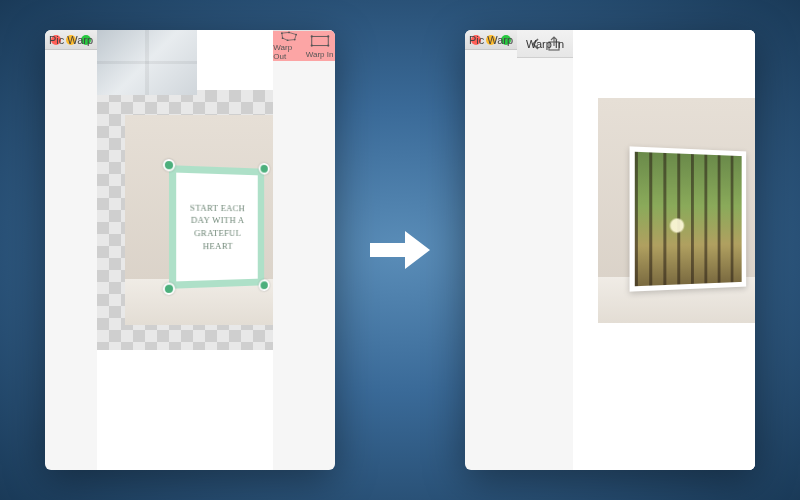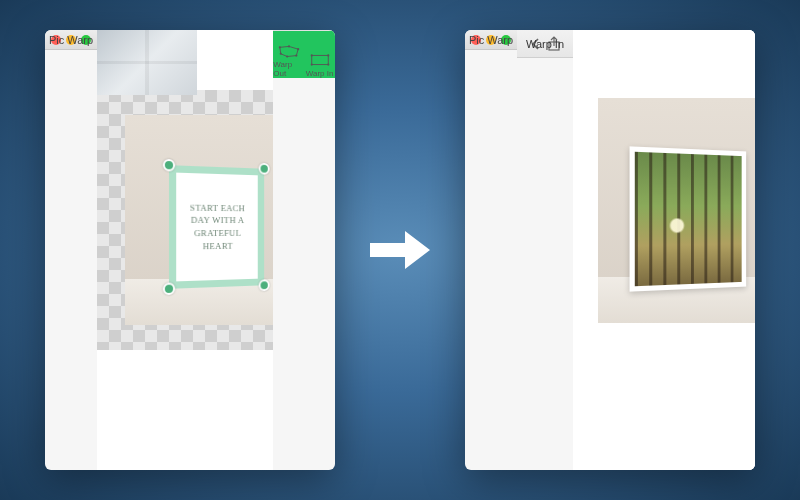--- a/index.html
+++ b/index.html
@@ -127,23 +127,22 @@
     .forest-frame { width:100%; height:100%; border:5px solid #fff; box-shadow:0 2px 6px rgba(0,0,0,.2);
       background:
         radial-gradient(circle at 38% 55%, rgba(255,250,220,.9) 0 6px, transparent 8px),
         repeating-linear-gradient(90deg, rgba(40,30,20,.55) 0 3px, transparent 3px 14px),
         linear-gradient(#6a8a4a 0%, #8aaa5a 40%, #b0a060 70%, #7a6a40 100%);
     }
 
     .content.right .scene { left: 25px; top: 68px; width: 240px; height: 225px; }
 
     .footer {
-      height: 48px; background: #22c55e; border-top:1px solid #e2e2e2;
+      height: 31px; background: #fca5a5; border-top:1px solid #e2e2e2;
       display:flex;
-      align-items:flex-end;
     }
     .footer-tab { flex:1; display:flex; flex-direction:column; align-items:center; justify-content:center; gap:2px; cursor:pointer; }
     .footer-tab svg { width:22px; height:14px; }
     .footer-tab-label { font-size:8px; color:#555; }
     .right-content-pad { position:absolute; inset:0; background:#fff;}
   </style>
 </head>
 <body>
 
 <div class="window">

